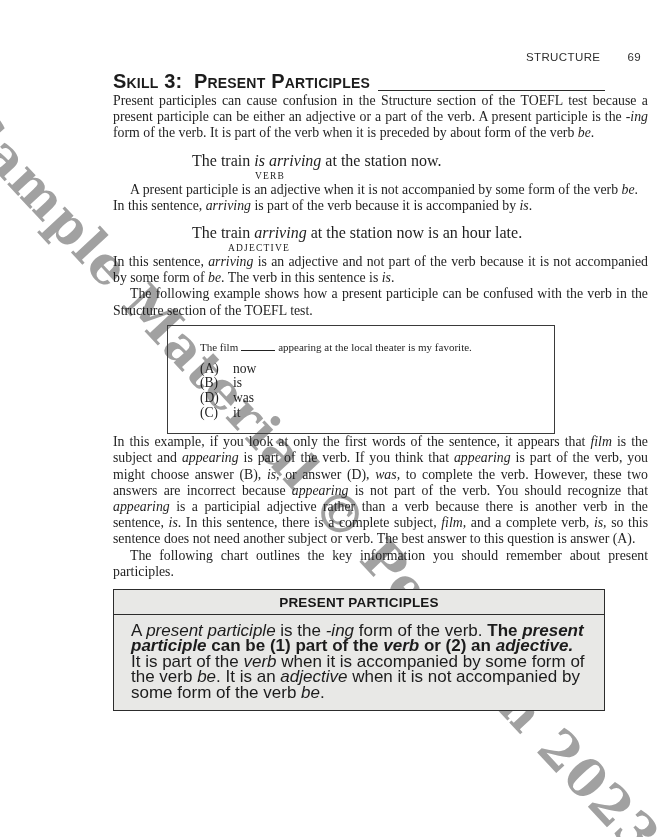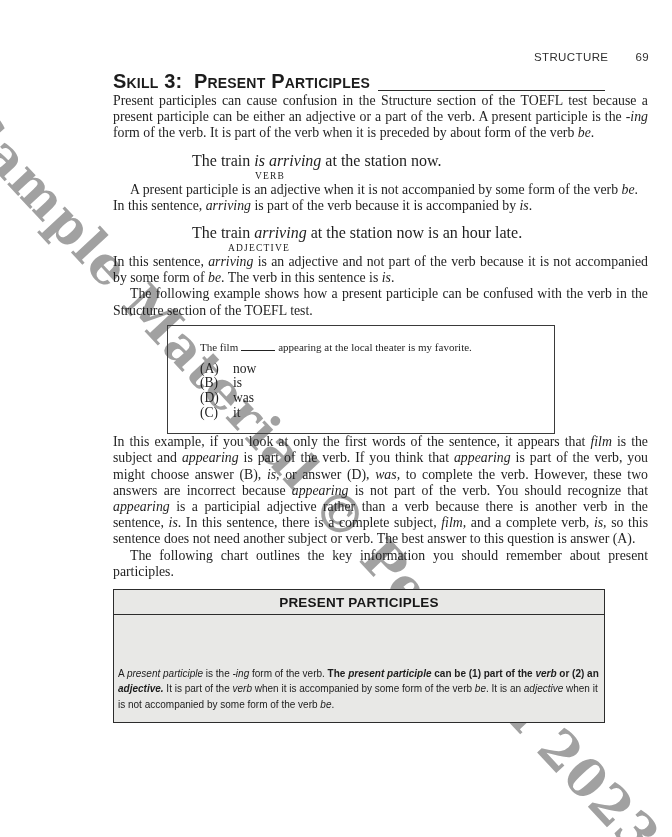--- a/index.html
+++ b/index.html
@@ -5,21 +5,21 @@
   html,body{margin:0;padding:0;}
   body{background:#fff;}
   .page{position:relative;width:672px;height:837px;background:#fff;overflow:hidden;
         font-family:"Liberation Serif","DejaVu Serif",serif;color:#1f1f1f;}
   
   .watermark{position:absolute;left:-8px;top:96px;z-index:0;
     transform:rotate(47deg);transform-origin:0 0;
     font-family:"DejaVu Serif","Liberation Serif",serif;font-weight:700;
     font-size:52px;letter-spacing:1px;color:#9a9a9a;white-space:nowrap;opacity:.92;}
   
-  .running-head{position:absolute;top:51px;right:23px;z-index:1;
+  .running-head{position:absolute;top:51px;right:31px;z-index:1;
     font-family:"Liberation Sans","DejaVu Sans",sans-serif;font-size:11.5px;
     color:#2e2e2e;display:flex;gap:27px;letter-spacing:.4px;align-items:flex-end;}
   
   .main{position:absolute;left:113px;top:70px;width:535px;z-index:1;}
   .skill-heading{display:flex;align-items:flex-end;width:492px;margin:0;
     font-family:"Liberation Sans","DejaVu Sans",sans-serif;font-weight:700;
     font-size:20px;color:#1c1c1c;font-variant:small-caps;letter-spacing:.2px;}
   .skill-heading .sp{white-space:pre;}
   .rule{flex:1;border-bottom:1.7px solid #2b2b2b;margin:0 0 2px 8px;min-width:40px;}
   p.body{margin:0;font-size:13.8px;line-height:16.2px;text-align:justify;}
@@ -41,21 +41,21 @@
   .blank{display:inline-block;width:34px;height:3px;border-bottom:1.4px solid #222;margin:0 3px;}
   .options{margin:7px 0 4px 19px;}
   .option{font-size:13.6px;line-height:14.6px;}
   .option .letter{display:inline-block;width:33px;}
   
   .chart-box{margin-top:9px;width:492px;box-sizing:border-box;
     border:1.7px solid #2c2c2c;background:#e8e8e6;
     font-family:"Liberation Sans","DejaVu Sans",sans-serif;}
   .chart-title{font-weight:700;font-size:13.5px;text-align:center;
     padding:5px 0 4px;border-bottom:1.4px solid #2c2c2c;color:#161616;letter-spacing:.2px;}
-  .chart-body{padding:8px 4px 10px;font-size:10px;line-height:15.4px;color:#1c1c1c;margin-top:43px;}
+  .chart-body{padding:8px 17px 10px;font-size:17px;line-height:15.4px;color:#1c1c1c;}
 </style>
 </head>
 <body>
 
 <div class="page">
 
   <div class="watermark">Sample Material © Pearson 2023</div>
 
   <div class="running-head">
     <span>STRUCTURE</span>

